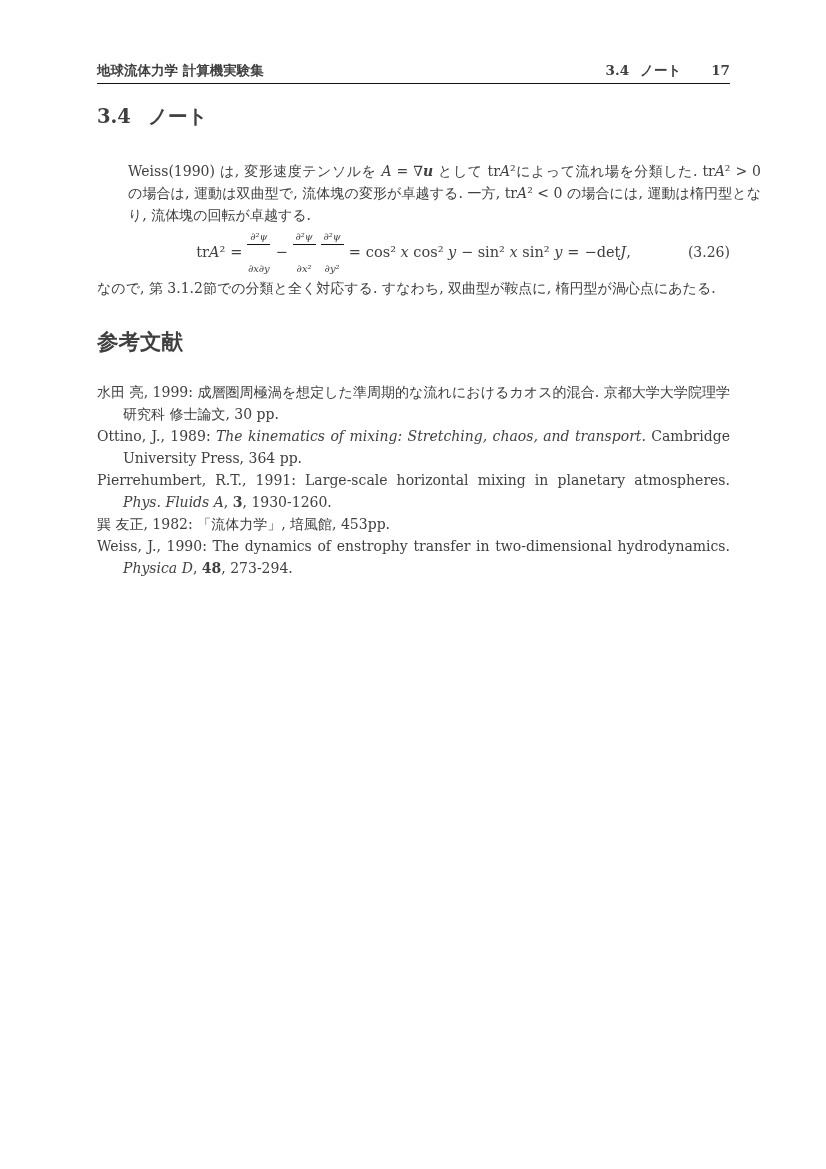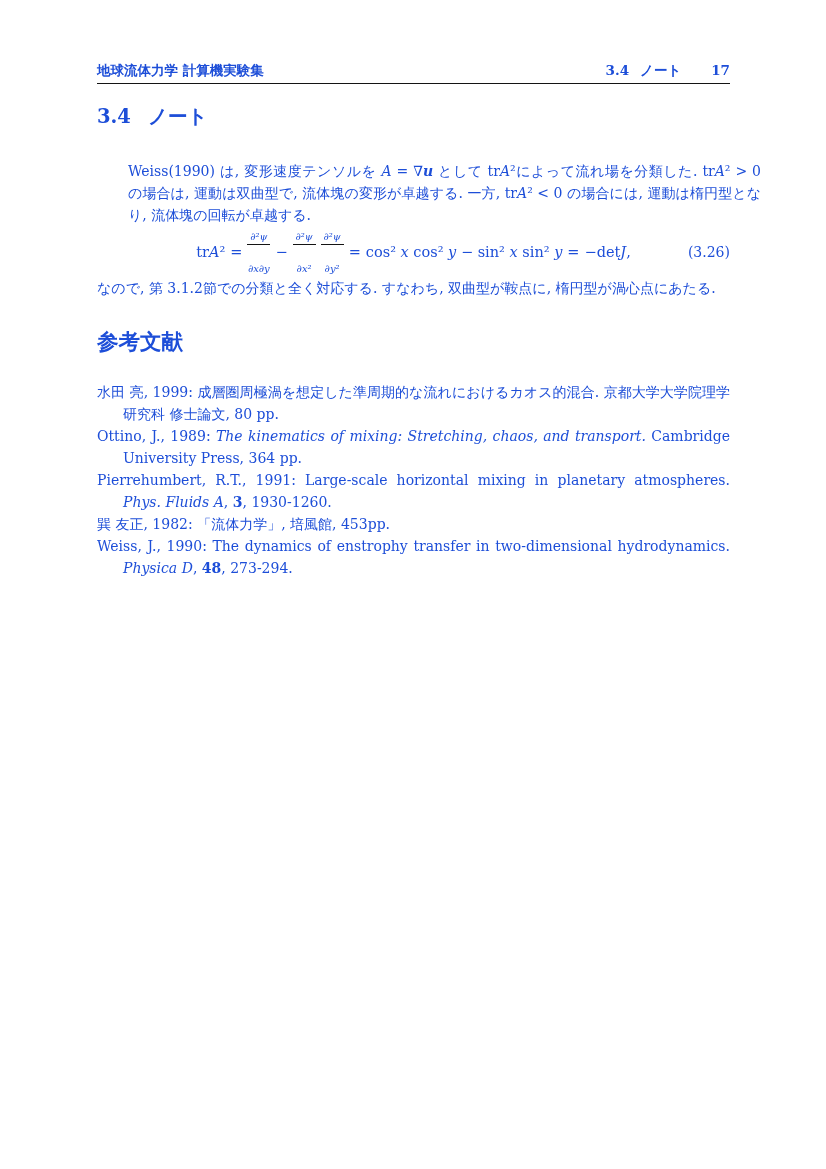--- a/index.html
+++ b/index.html
@@ -1,21 +1,21 @@
 <!DOCTYPE html>
 <html><head>
 <meta charset="utf-8">
 <style>
   html,body { margin:0; padding:0; background:#e8e8e8; }
   .page {
     position:relative;
     width:826px; height:1169px;
     margin:0 auto;
     background:#ffffff;
-    color:#1d4ed8;
+    color:#404040;
     font-family:"DejaVu Serif","Liberation Serif",serif;
     overflow:hidden;
   }
   .i  { font-style:italic; }
   .b  { font-weight:bold; }
   .bi { font-weight:bold; font-style:italic; }
 
   .header {
     position:absolute; left:97px; top:62px; width:633px;
     display:flex; justify-content:space-between; align-items:baseline;
@@ -117,21 +117,21 @@
       <span><span>−det</span><span class="i">J</span><span>,</span></span>
     </span>
     <span class="eq-number">(3.26)</span>
   </div>
 
   <p class="para p2"><span>なので, 第 3.1.2節での分類と全く対応する. すなわち, 双曲型が鞍点に, 楕円型が渦心点にあたる.</span></p>
 
   <h1 class="ref-heading">参考文献</h1>
 
   <div class="ref-list">
-      <div class="ref-item"><span>水田 亮, 1999: 成層圏周極渦を想定した準周期的な流れにおけるカオス的混合. 京都大学大学院理学研究科 修士論文, 80 pp.</span></div>
+      <div class="ref-item"><span>水田 亮, 1999: 成層圏周極渦を想定した準周期的な流れにおけるカオス的混合. 京都大学大学院理学研究科 修士論文, 30 pp.</span></div>
       <div class="ref-item"><span>Ottino, J., 1989: </span><span class="i">The kinematics of mixing: Stretching, chaos, and transport.</span><span> Cambridge University Press, 364 pp.</span></div>
       <div class="ref-item"><span>Pierrehumbert, R.T., 1991: Large-scale horizontal mixing in planetary atmospheres. </span><span class="i">Phys. Fluids A</span><span>, </span><span class="b">3</span><span>, 1930-1260.</span></div>
       <div class="ref-item"><span>巽 友正, 1982: 「流体力学」, 培風館, 453pp.</span></div>
       <div class="ref-item"><span>Weiss, J., 1990: The dynamics of enstrophy transfer in two-dimensional hydrodynamics. </span><span class="i">Physica D</span><span>, </span><span class="b">48</span><span>, 273-294.</span></div>
     </div>
 
 
 </div>
 
 </body></html>

